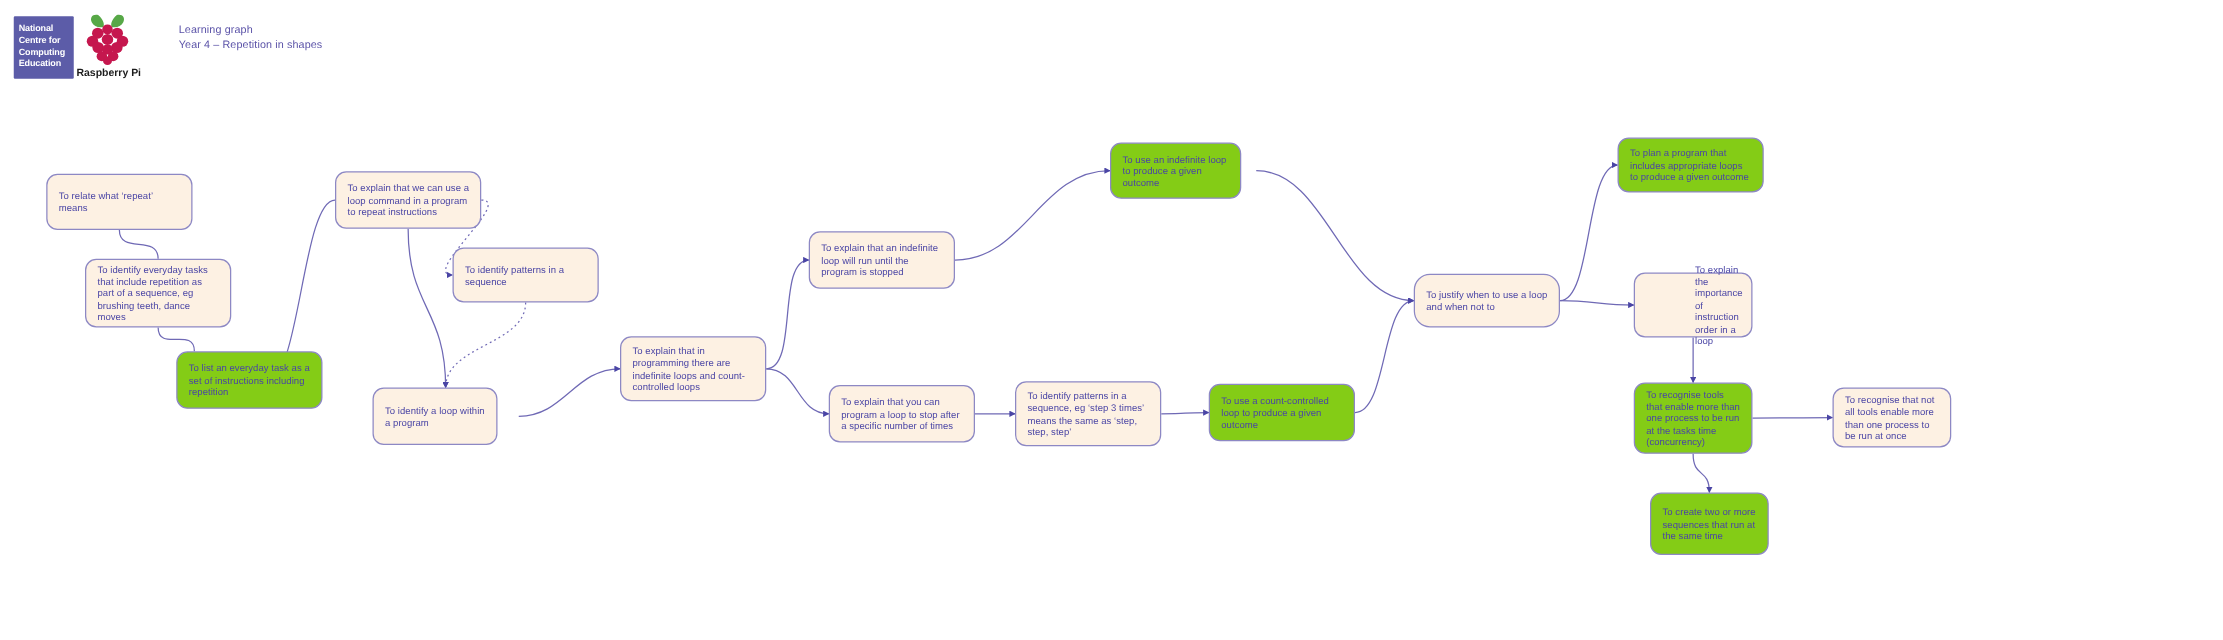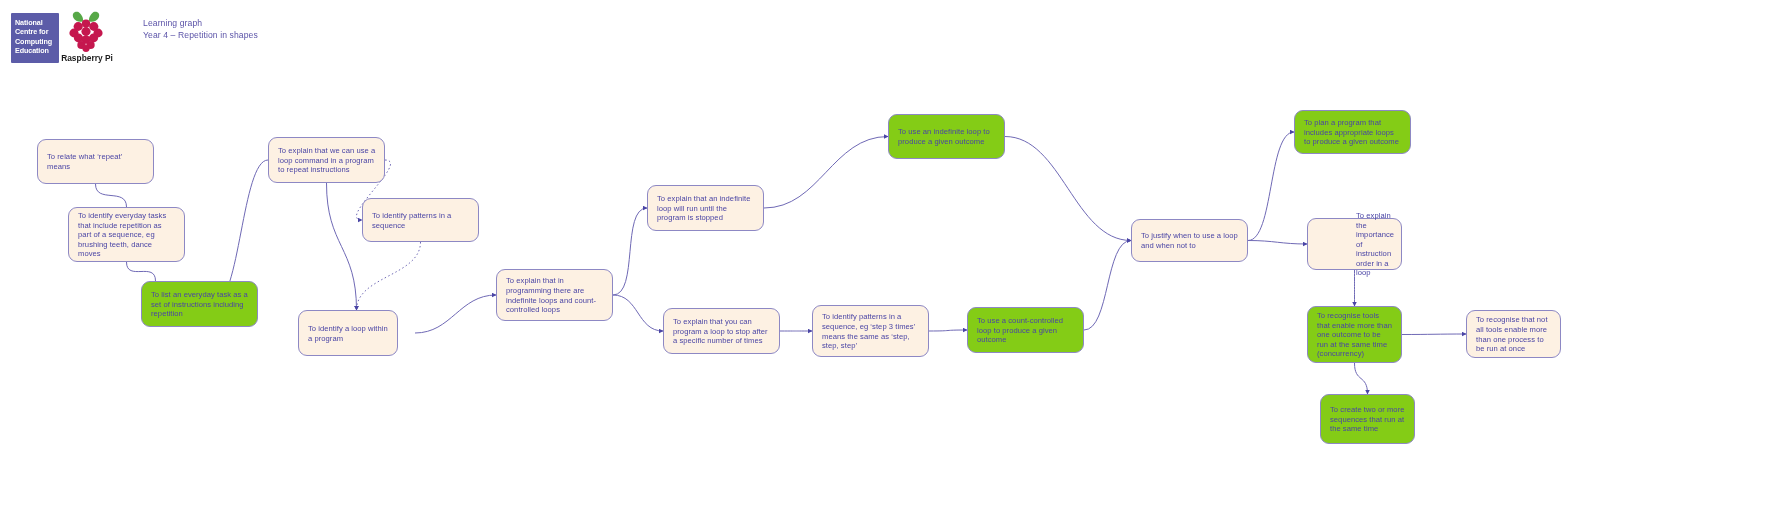--- a/index.html
+++ b/index.html
@@ -186,43 +186,43 @@
       </div>
       <div class="node cream" style="left: 298px; top: 310px; width: 100px; height: 46px;">
         <span>To identify a loop within a program</span>
       </div>
       <div class="node cream" style="left: 496px; top: 269px; width: 117px; height: 52px;">
         <span>To explain that in programming there are indefinite loops and count-controlled loops</span>
       </div>
       <div class="node cream" style="left: 647px; top: 185px; width: 117px; height: 46px; justify-content: flex-end;">
         <span>To explain that an indefinite loop will run until the program is stopped</span>
       </div>
-      <div class="node lilac" style="left: 888px; top: 114px; width: 117px; height: 45px; justify-content: flex-end;">
+      <div class="node lilac" style="left: 888px; top: 114px; width: 105px; height: 45px; justify-content: flex-end;">
         <span>To use an indefinite loop to produce a given outcome</span>
       </div>
       <div class="node cream" style="left: 663px; top: 308px; width: 117px; height: 46px;">
         <span>To explain that you can program a loop to stop after a specific number of times</span>
       </div>
       <div class="node cream" style="left: 812px; top: 305px; width: 117px; height: 52px;">
         <span>To identify patterns in a sequence, eg ‘step 3 times’ means the same as ‘step, step, step’</span>
       </div>
       <div class="node lilac" style="left: 967px; top: 307px; width: 117px; height: 46px;">
         <span>To use a count-controlled loop to produce a given outcome</span>
       </div>
-      <div class="node cream" style="left: 1131px; top: 219px; width: 117px; height: 43px;">
+      <div class="node cream" style="left: 1131px; top: 219px; width: 117px; height: 43px; border-radius: 13px;">
         <span>To justify when to use a loop and when not to</span>
       </div>
       <div class="node lilac" style="left: 1294px; top: 110px; width: 117px; height: 44px;">
         <span>To plan a program that includes appropriate loops to produce a given outcome</span>
       </div>
       <div class="node cream" style="left: 1307px; top: 218px; width: 95px; height: 52px; padding-left: 48px;">
         <span>To explain the importance of instruction order in a loop</span>
       </div>
       <div class="node lilac" style="left: 1307px; top: 306px; width: 95px; height: 57px;">
-        <span>To recognise tools that enable more than one outcome to be run at the same time (concurrency)</span>
+        <span>To recognise tools that enable more than one process to be run at the tasks time (concurrency)</span>
       </div>
       <div class="node cream" style="left: 1466px; top: 310px; width: 95px; height: 48px;">
         <span>To recognise that not all tools enable more than one process to be run at once</span>
       </div>
       <div class="node lilac" style="left: 1320px; top: 394px; width: 95px; height: 50px;">
         <span>To create two or more sequences that run at the same time</span>
       </div>
     </div>
 
 </div>

